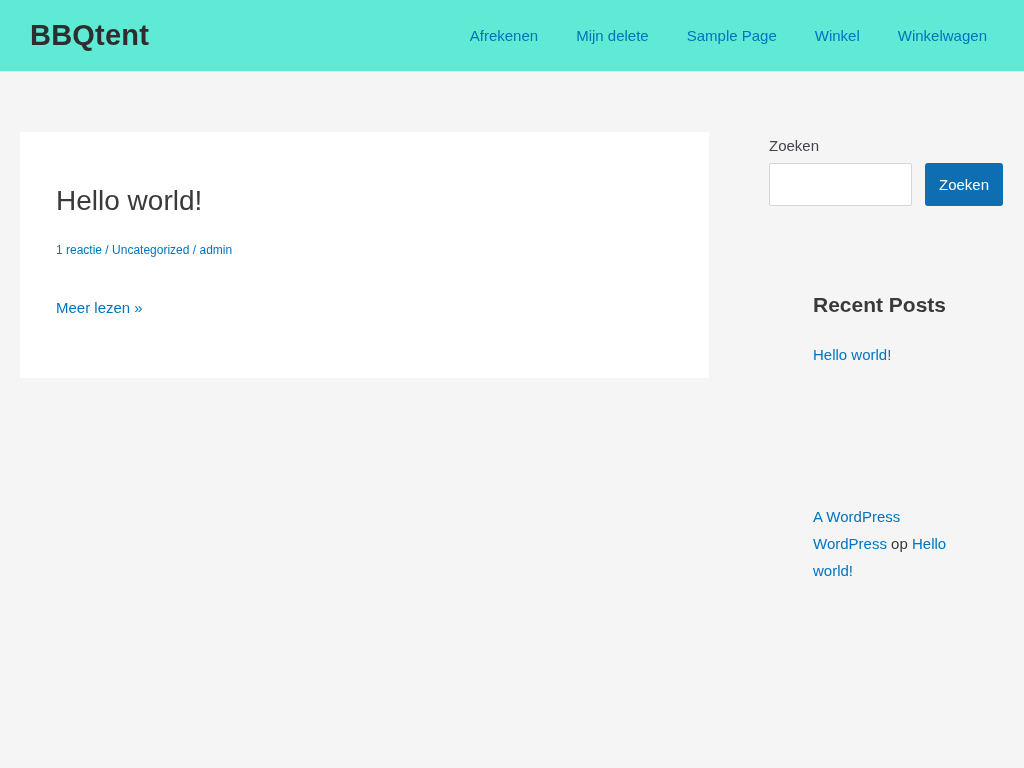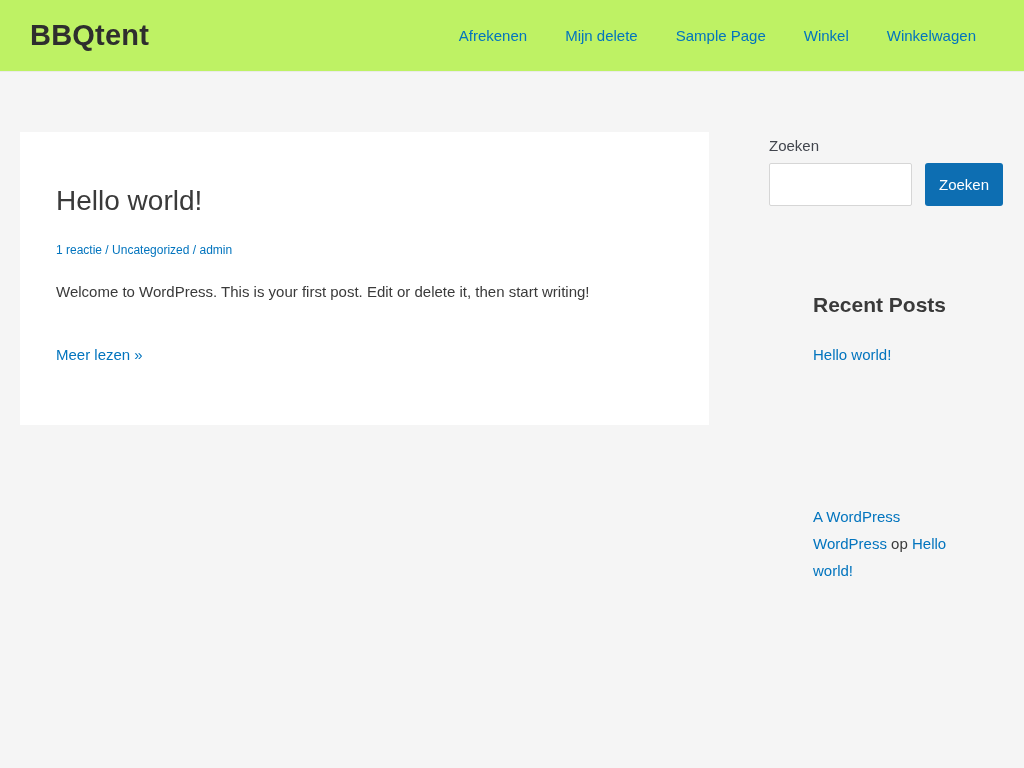--- a/index.html
+++ b/index.html
@@ -8,26 +8,26 @@
     font-family: "Liberation Sans", "DejaVu Sans", sans-serif;
     background: #f5f5f5;
     color: #3a3a3a;
     overflow: hidden;
   }
   a { text-decoration: none; cursor: pointer; }
 
   
   .site-header {
     height: 72px;
-    background: #bef264;
+    background: #5eead4;
     border-bottom: 1px solid #eaeaea;
     display: flex;
     align-items: center;
     justify-content: space-between;
-    padding: 0 48px 0 30px;
+    padding: 0 37px 0 30px;
   }
   .site-logo {
     font-size: 29px;
     font-weight: 700;
     color: #2e2e2e;
     letter-spacing: 0.2px;
     cursor: pointer;
   }
   .main-nav { display: flex; align-items: center; }
   .main-nav a {
@@ -153,21 +153,20 @@
 
 <div class="content-wrap">
 
   <article class="post-card">
     <h2 class="post-title">
       <a style="color:#3a3a3a;">Hello world!</a>
     </h2>
     <div class="post-meta">
       <a>1 reactie</a><span> / </span><a>Uncategorized</a><span> / </span><a>admin</a>
     </div>
-    <p class="post-excerpt">Welcome to WordPress. This is your first post. Edit or delete it, then start writing!</p>
     <a class="read-more">Meer lezen »</a>
   </article>
 
   <aside class="sidebar">
 
     <div class="search-widget">
       <label class="search-label">Zoeken</label>
       <div class="search-row">
         <input class="search-input" type="text" value="" style="">
         <button class="search-button">Zoeken</button>

